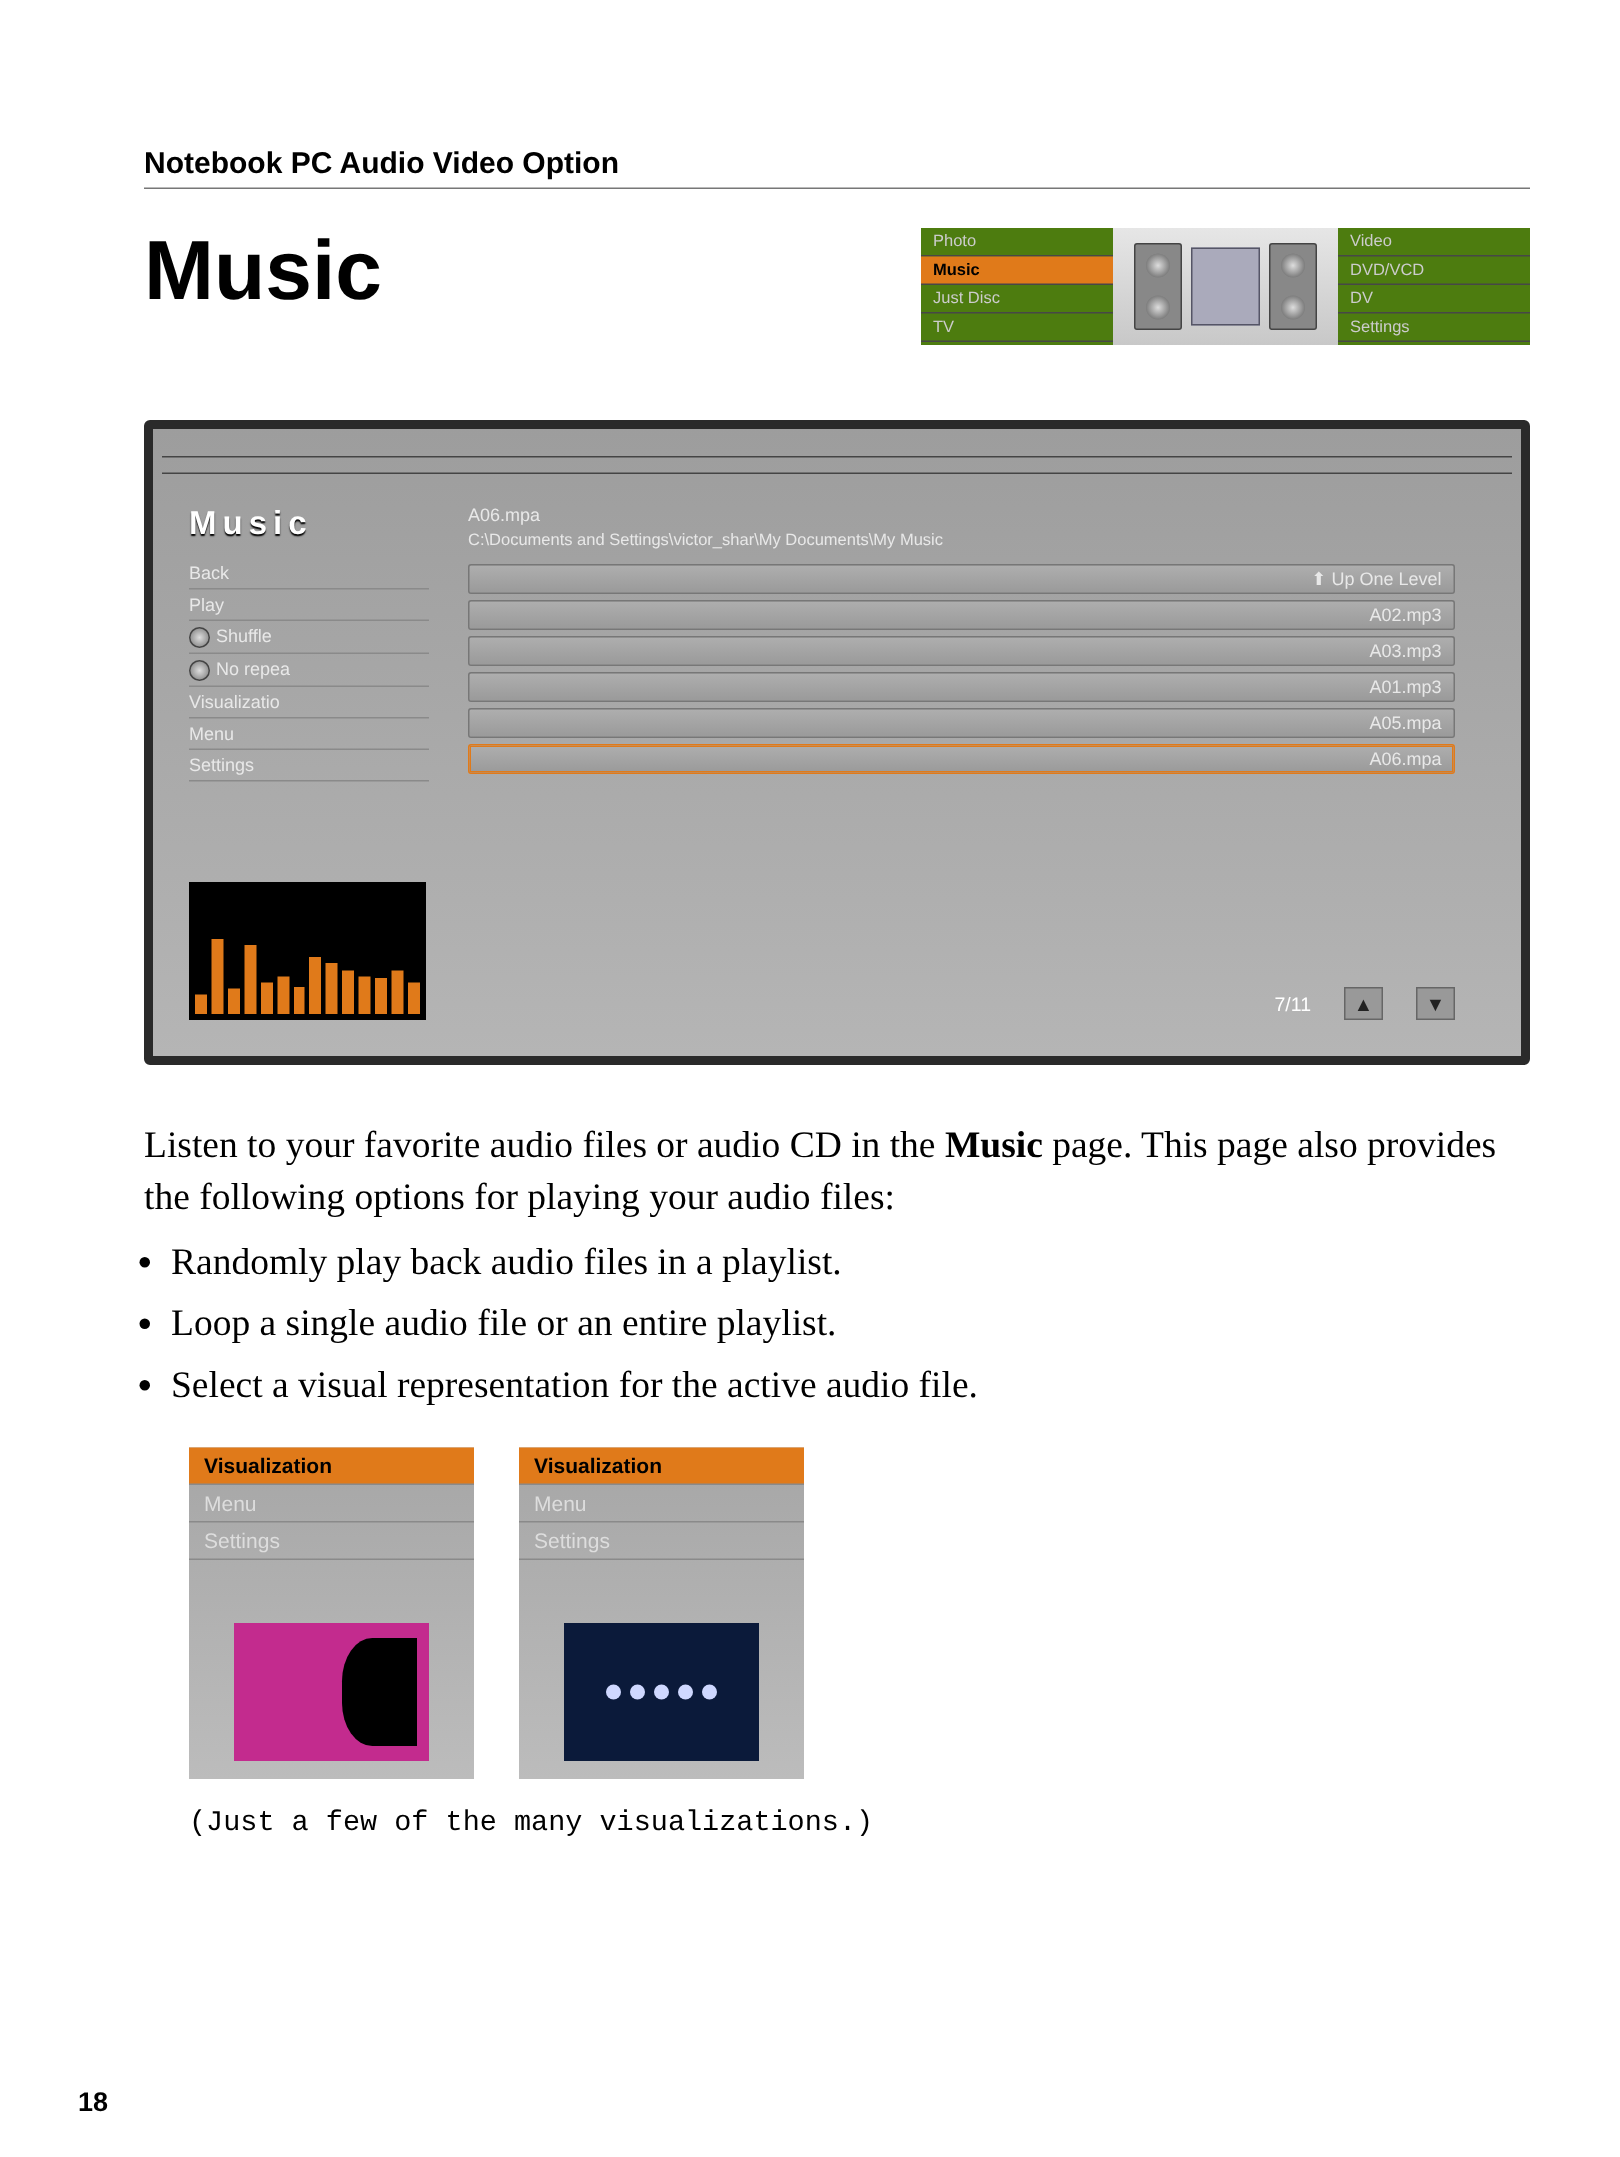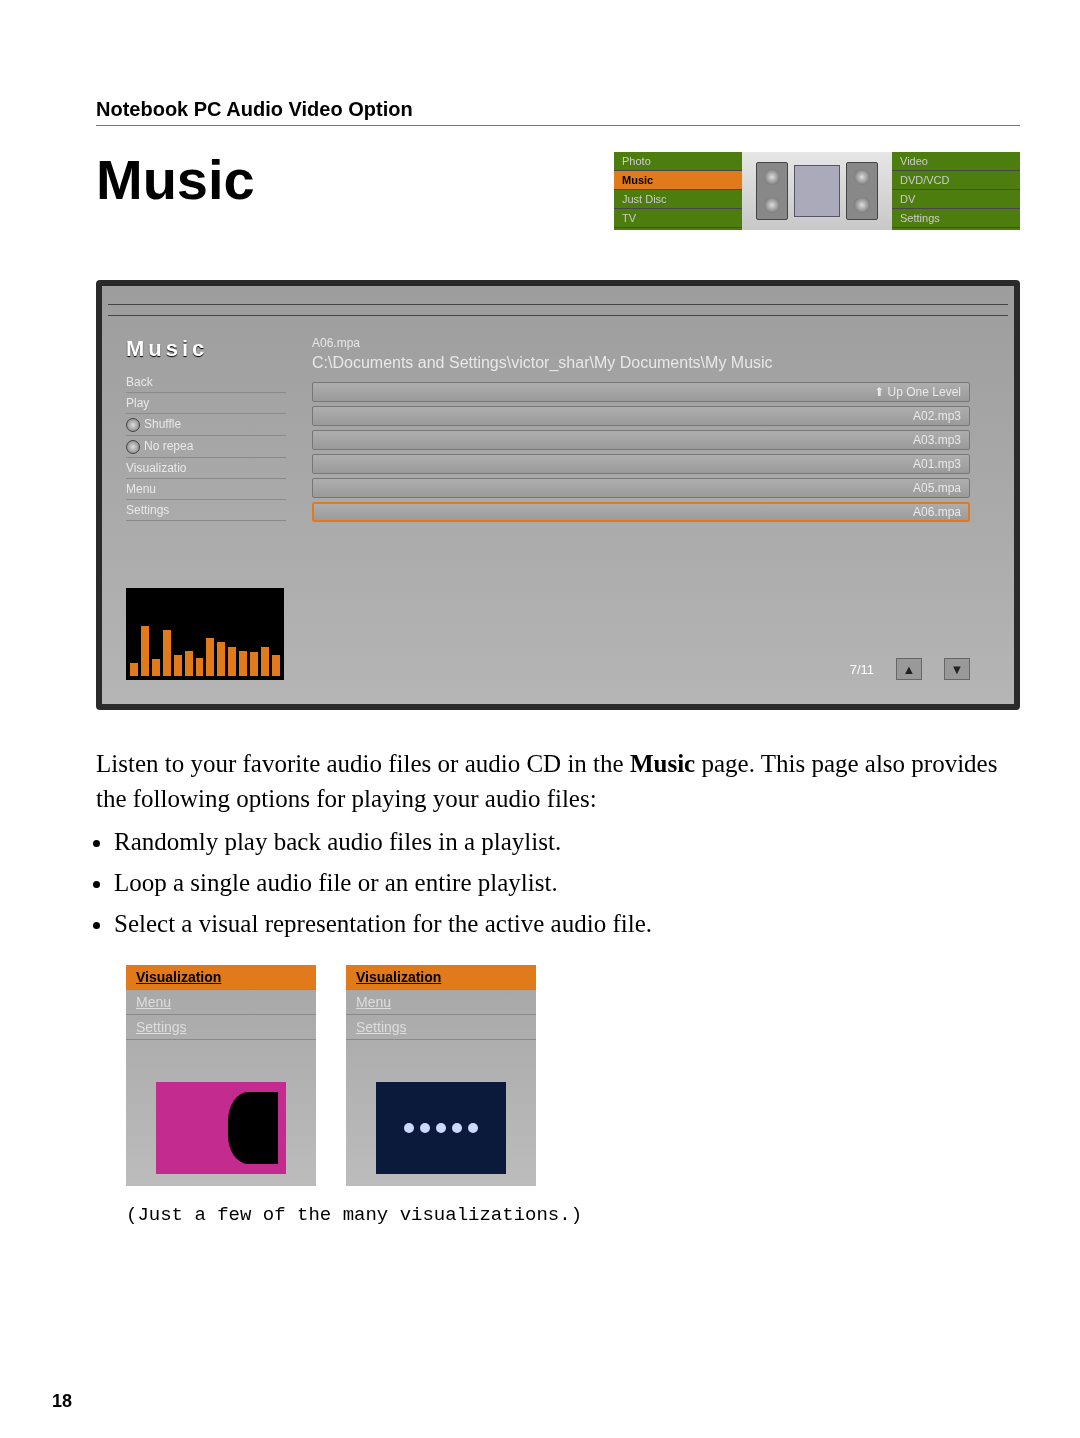--- a/index.html
+++ b/index.html
@@ -110,21 +110,21 @@
     margin-right:4px;vertical-align:middle;
   }
   .viz{
     margin-top:auto;margin-bottom:24px;
     width:150px;height:84px;background:#000;padding:4px;
     display:flex;align-items:flex-end;gap:3px;
   }
   .viz span{display:inline-block;width:8px;background:#e07a1a;}
   .content{flex:1;display:flex;flex-direction:column;}
   .now-playing{font-size:12px;}
-  .path{font-size:16px;margin:4px 0 10px 0;}
+  .path{font-size:11px;margin:4px 0 10px 0;}
   .file-row{
     border:1px solid #777;border-radius:2px;
     padding:2px 8px;margin-bottom:4px;font-size:12px;
     background:linear-gradient(#aeaeae,#9a9a9a);
     text-align:right;
   }
   .file-row.selected{border:1px solid #e07a1a;box-shadow:0 0 0 1px #e07a1a inset;}
   .file-row.up::before{content:"⬆ ";}
   .pagearea{
     margin-top:auto;margin-bottom:24px;
@@ -140,21 +140,21 @@
   .body-text p{margin:0 0 8px 0;}
   .body-text ul{margin:8px 0 24px 18px;padding:0;}
   .body-text li{margin:0 0 6px 0;}
   
   .viz-row{display:flex;gap:30px;margin-left:30px;}
   .viz-card{
     width:190px;background:linear-gradient(#a6a6a6,#bcbcbc);
     font-family:Arial,sans-serif;font-size:14px;color:#ddd;
     padding-bottom:12px;
   }
-  .viz-card .v-item{padding:4px 10px;border-bottom:1px solid #8a8a8a;text-decoration:underline;}
+  .viz-card .v-item{padding:4px 10px;border-bottom:1px solid #8a8a8a;}
   .viz-card .v-item.sel{background:#e07a1a;color:#000;font-weight:bold;}
   .viz-card .spacer{height:42px;}
   .viz-preview{
     margin:0 auto;width:130px;height:92px;background:#000;
     display:flex;align-items:center;justify-content:center;
   }
   .viz-preview.pink{background:#c32b8e;position:relative;}
   .viz-preview.pink::after{
     content:"";position:absolute;right:8px;top:10px;bottom:10px;left:55%;
     background:#000;border-radius:40% 0 0 40%;

